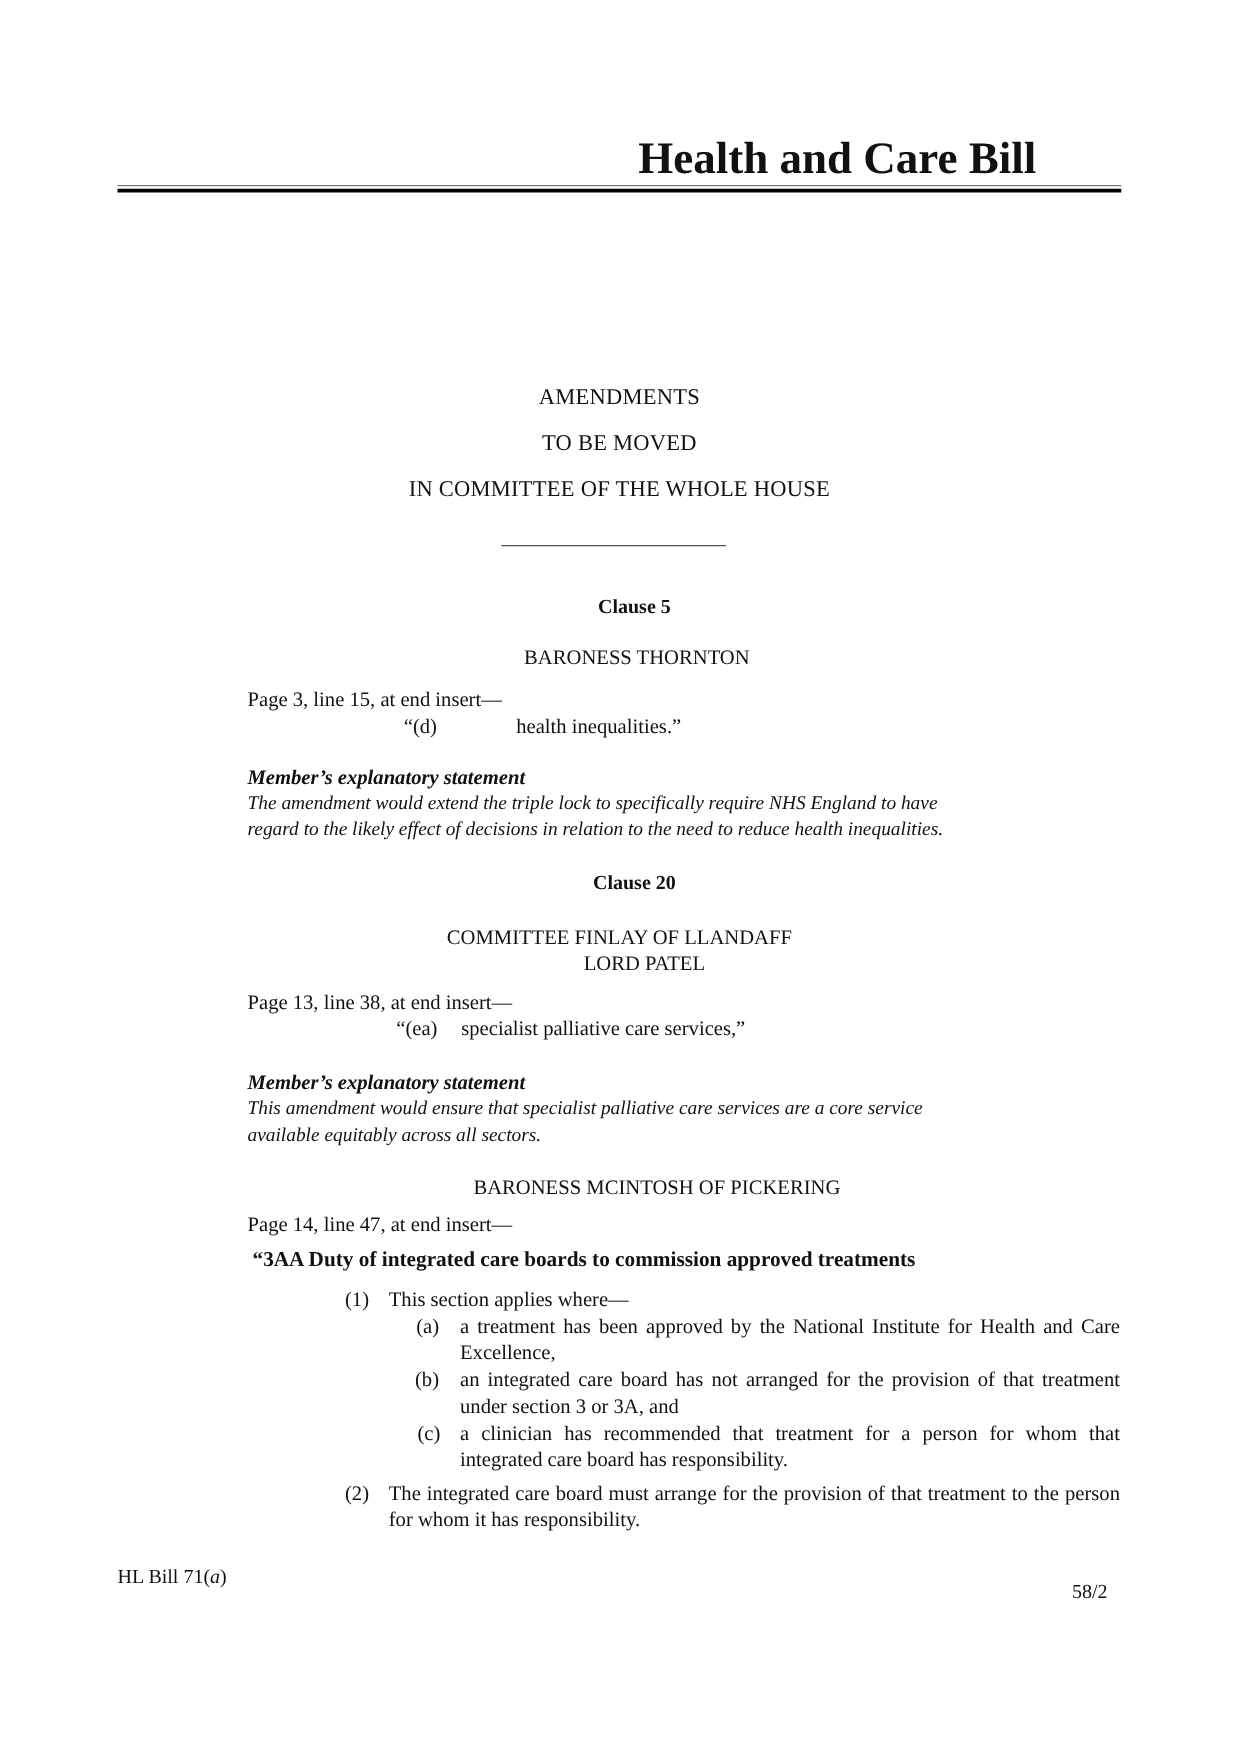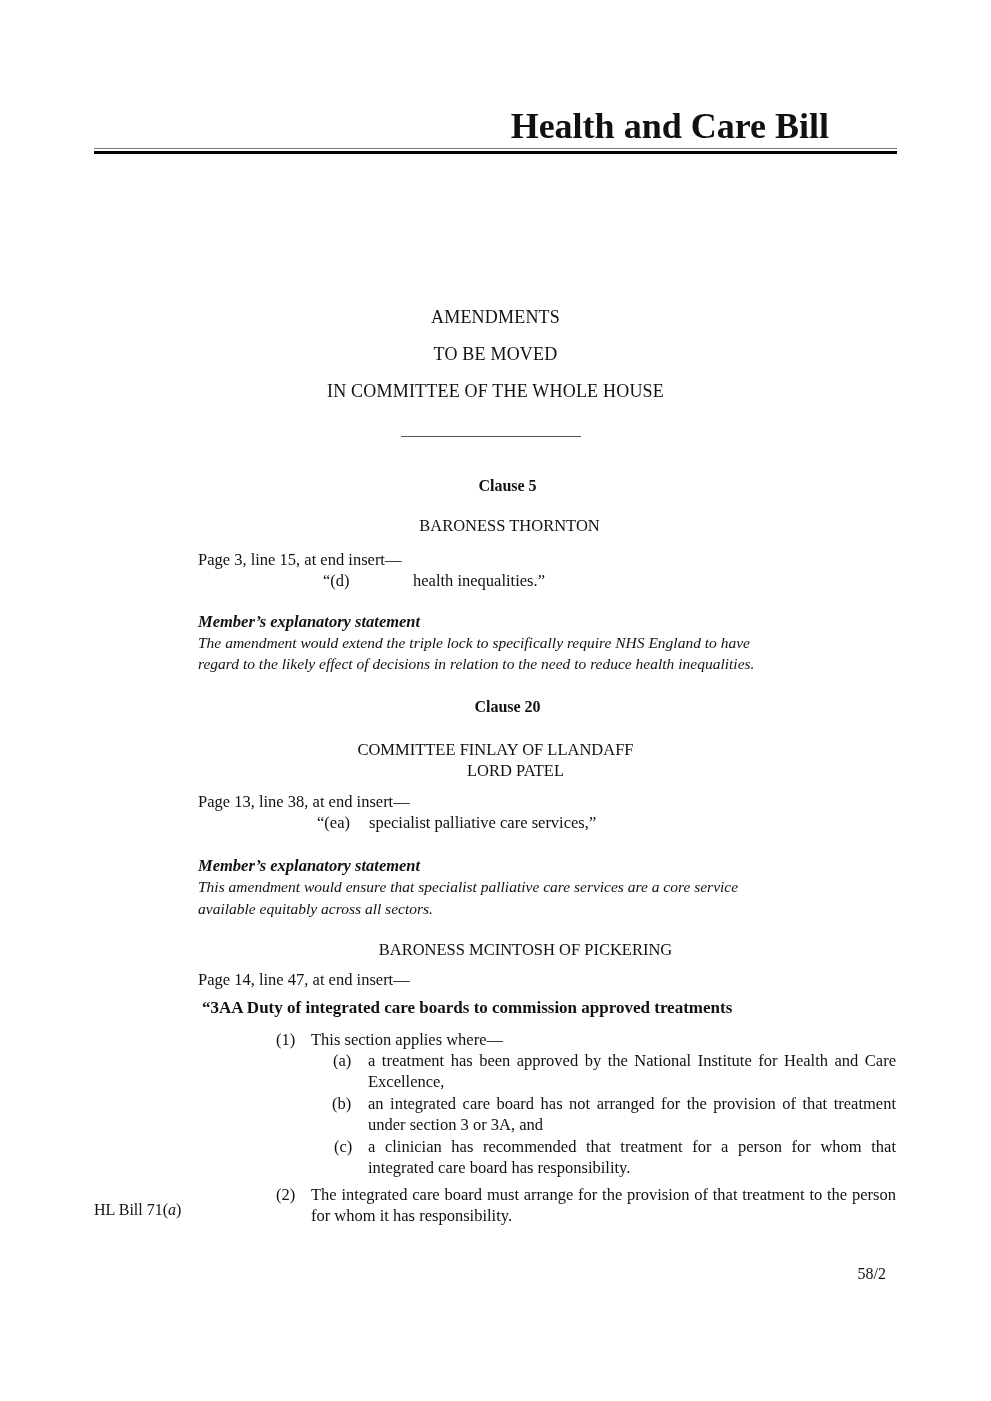--- a/index.html
+++ b/index.html
@@ -70,14 +70,14 @@
 
 <div class="abs body" style="left:332px; top:1093px;">(b)</div>
 <div class="abs body just" style="left:368px; top:1093px; width:528px;">an integrated care board has not arranged for the provision of that treatment under section 3 or 3A, and</div>
 
 <div class="abs body" style="left:334px; top:1136px;">(c)</div>
 <div class="abs body just" style="left:368px; top:1136px; width:528px;">a clinician has recommended that treatment for a person for whom that integrated care board has responsibility.</div>
 
 <div class="abs body" style="left:276px; top:1184px;">(2)</div>
 <div class="abs body just" style="left:311px; top:1184px; width:585px;">The integrated care board must arrange for the provision of that treatment to the person for whom it has responsibility.</div>
 
-<div class="abs footer" style="left:94px; top:1200px;"><span>HL Bill 71(</span><i>a</i><span>)</span></div>
+<div class="abs footer" style="left:94px; top:1252px;"><span>HL Bill 71(</span><i>a</i><span>)</span></div>
 <div class="abs footer" style="right:105px; top:1264px;">58/2</div>
 
 </body></html>

